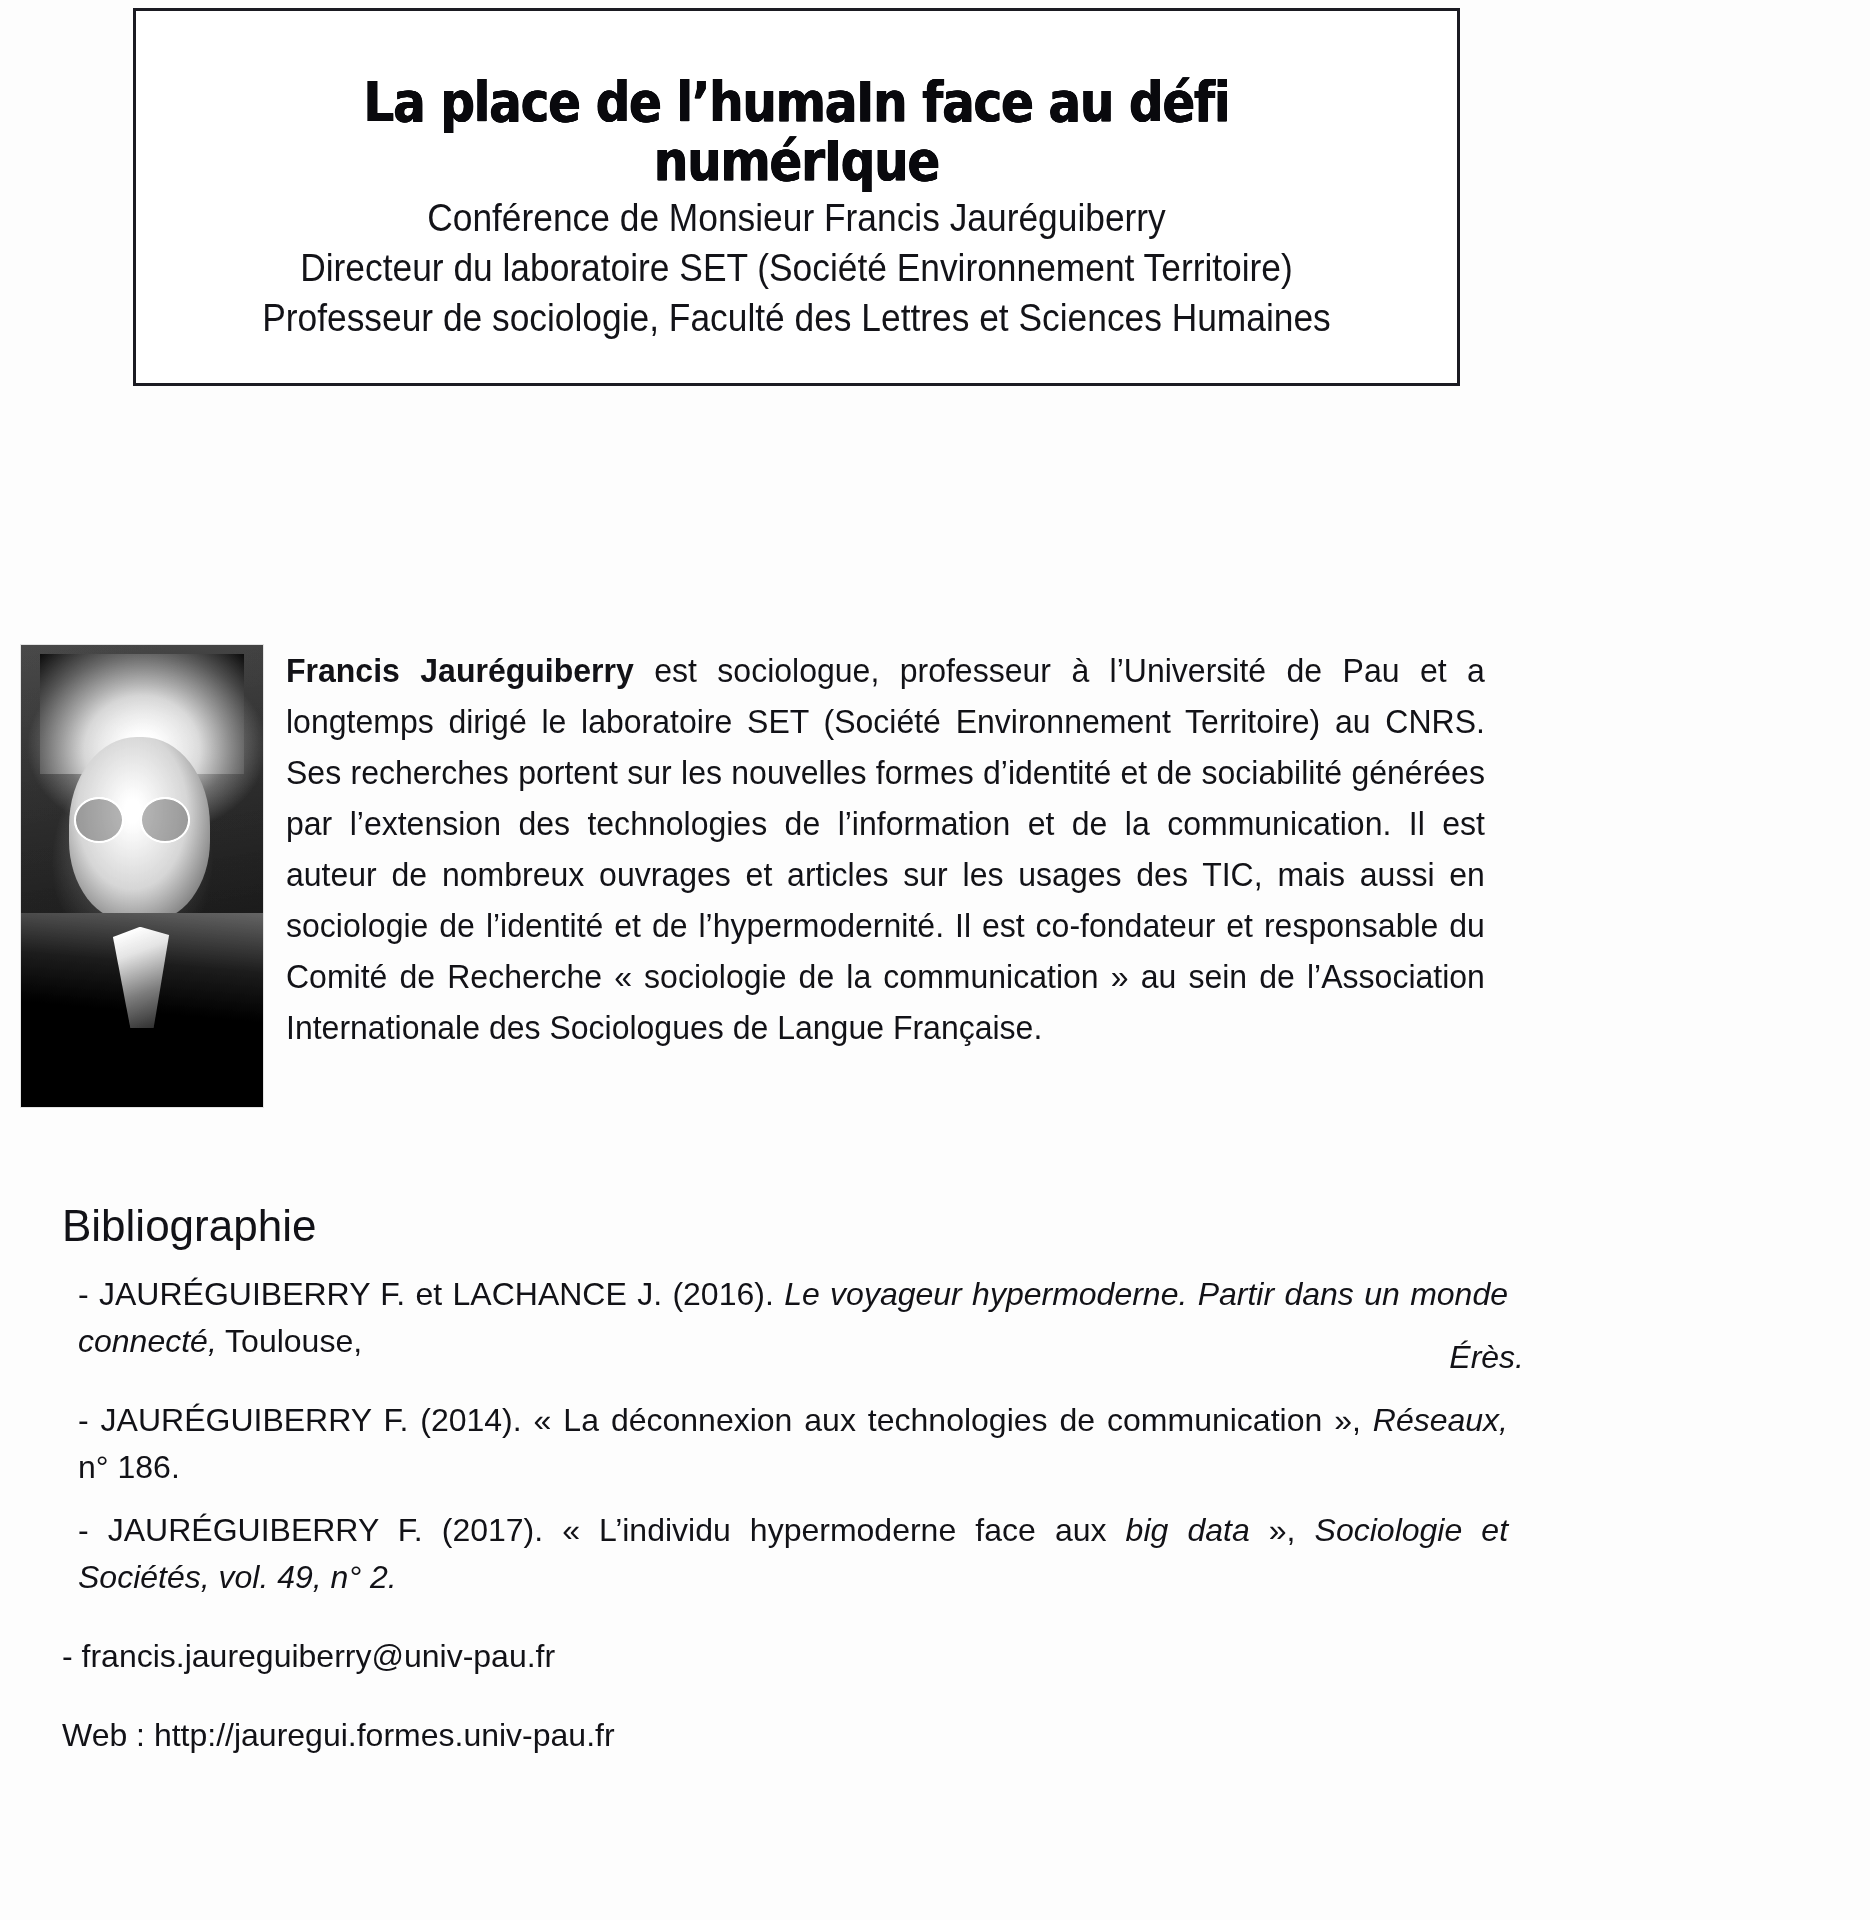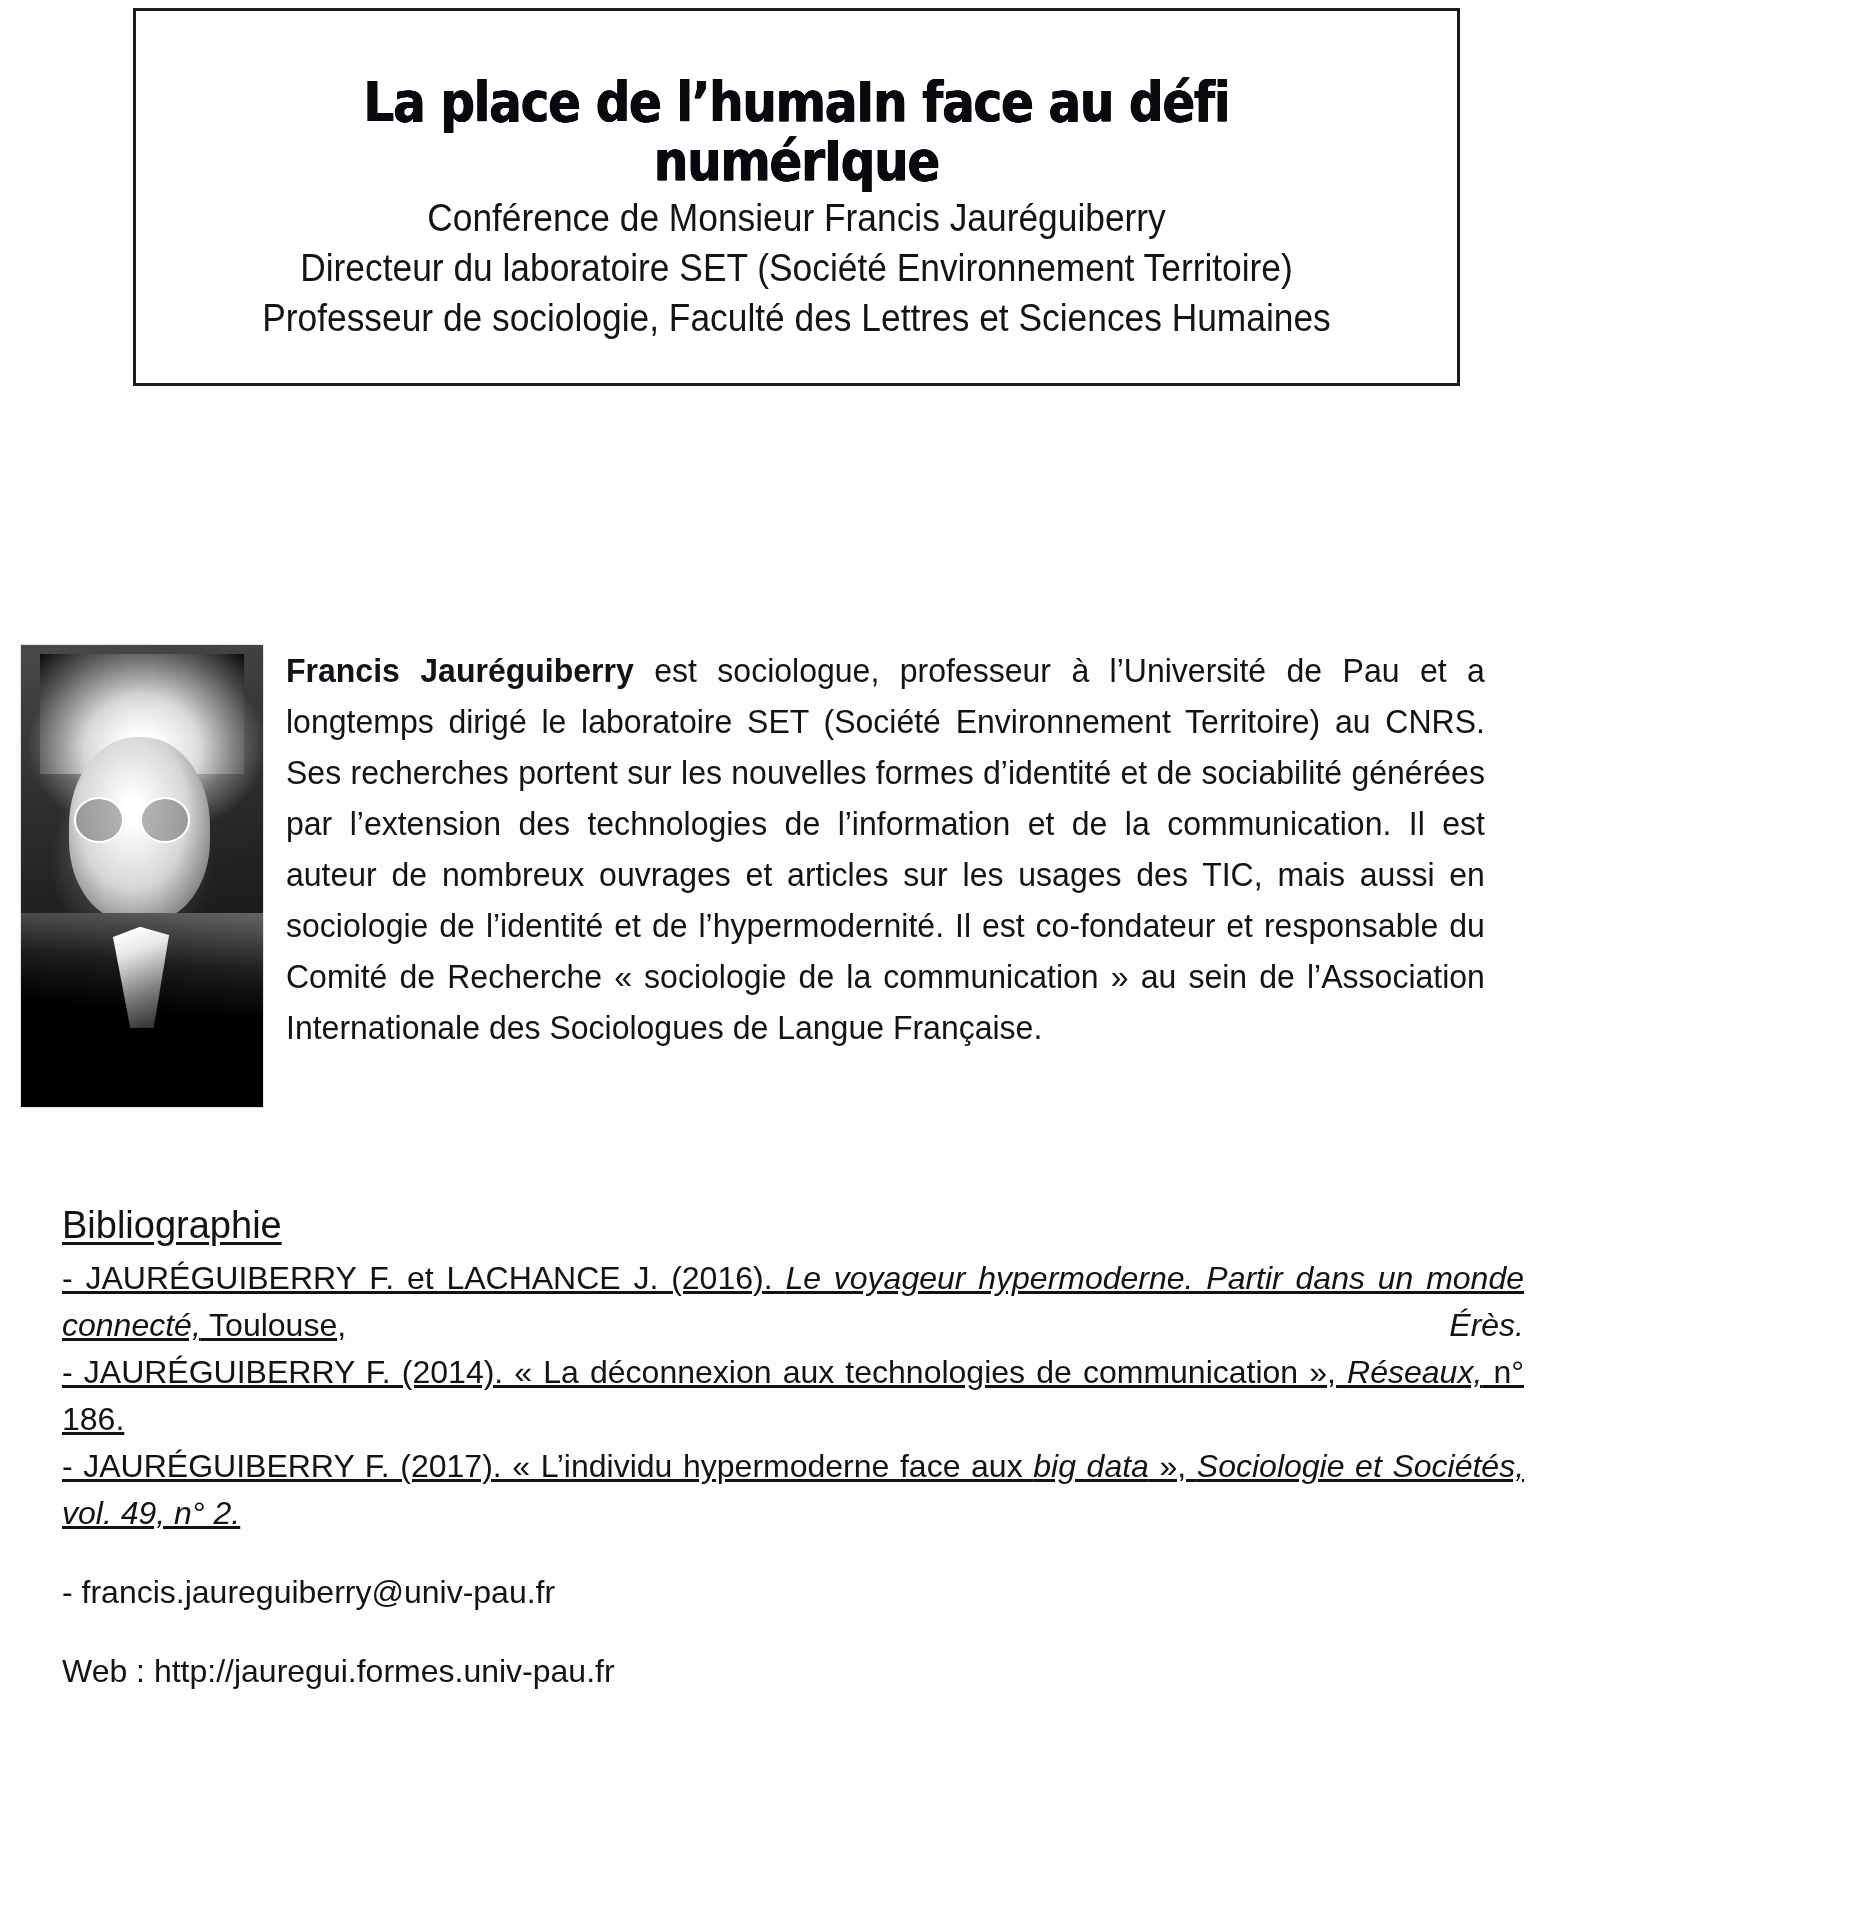--- a/index.html
+++ b/index.html
@@ -122,33 +122,31 @@
   #biblio {
     position: absolute;
     left: 62px;
     top: 1202px;
     width: 1462px;
     font-size: 32px;
     line-height: 47px;
     color: #121217;
   }
   #biblio-heading {
-    font-size: 38px;
-    text-decoration: underline;
+    font-size: 44px;
     text-underline-offset: 4px;
     margin-bottom: 6px;
     display: inline-block;
   }
   .bib-entry {
     display: block;
-    margin: 0;
+    margin: 16px;
     padding: 0;
     text-align: justify;
     text-justify: inter-word;
-    text-decoration: underline;
   }
   .bib-entry i { font-style: italic; }
   .contact-line { display: block; white-space: nowrap; margin-top: 32px; }
   .bib-tail-right {
     display: block;
     text-align: right;
     margin-top: -47px;
     font-style: italic;
   }
 </style>

